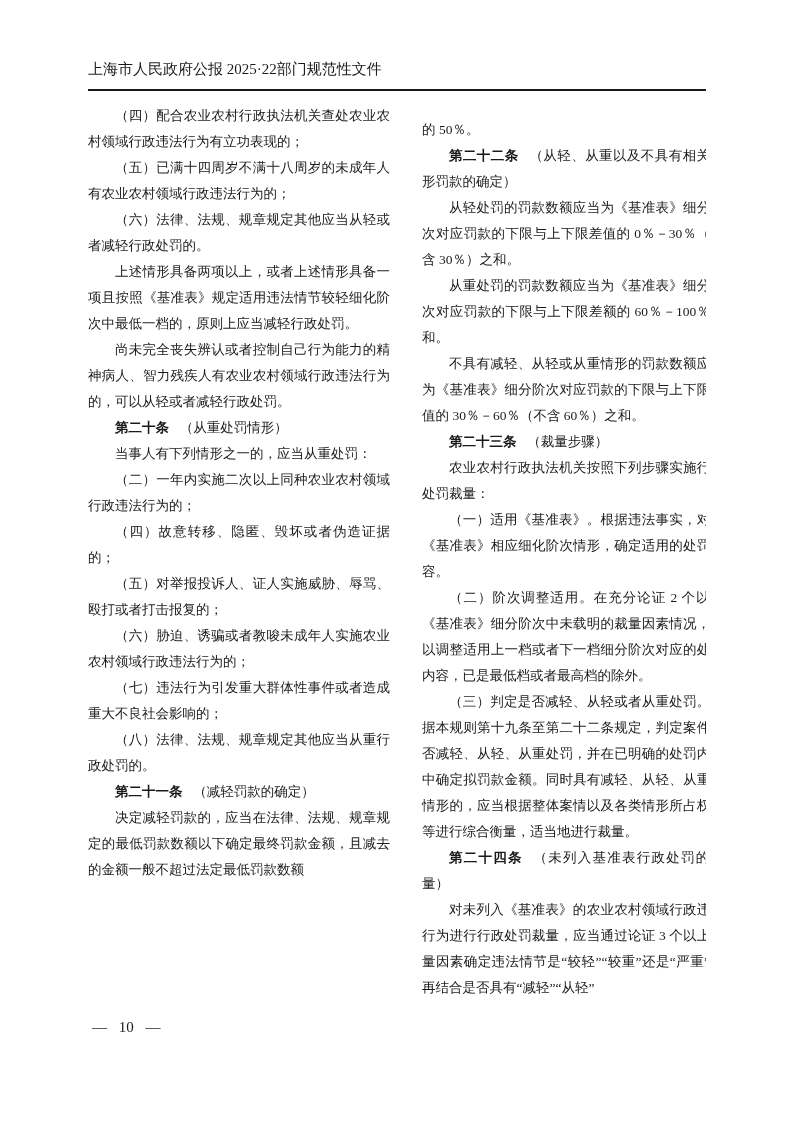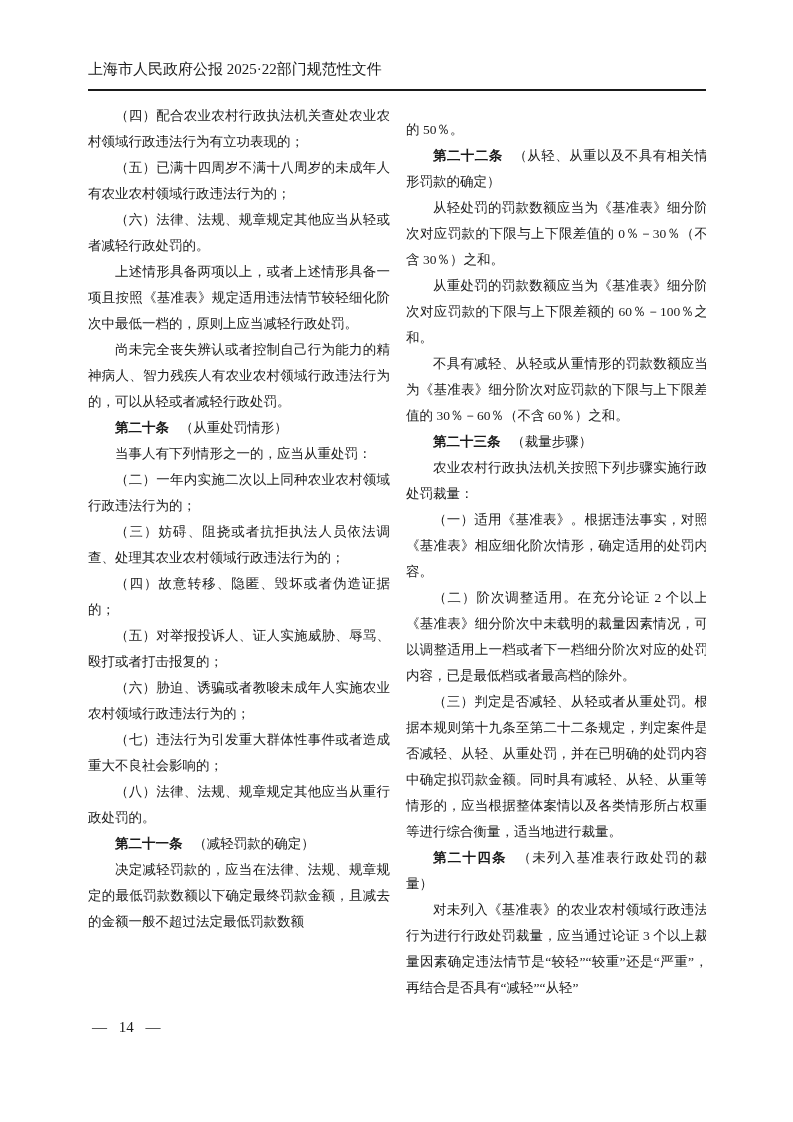--- a/index.html
+++ b/index.html
@@ -16,21 +16,21 @@
     position:absolute;left:88px;top:58px;width:618px;
     display:flex;align-items:baseline;
     font-size:15px;line-height:22px;white-space:nowrap;
   }
   .rule{
     position:absolute;left:88px;top:89px;width:618px;height:2px;
     background:#1a1a1a;
   }
   .content{
     position:absolute;left:88px;top:103px;width:618px;height:920px;
-    display:flex;gap:16px;overflow:hidden;
+    display:flex;gap:32px;overflow:hidden;
     font-size:13.5px;line-height:26px;
   }
   .col{width:302px;flex:0 0 302px;}
   .para{
     margin:0;padding:0;
     text-indent:2em;
     text-align:justify;
     text-justify:inter-character;
     word-break:break-all;
   }
@@ -56,21 +56,20 @@
   <main class="content">
     <section class="col" id="col-left">
         <p class="para">（四）配合农业农村行政执法机关查处农业农村领域行政违法行为有立功表现的；</p>
         <p class="para">（五）已满十四周岁不满十八周岁的未成年人有农业农村领域行政违法行为的；</p>
         <p class="para">（六）法律、法规、规章规定其他应当从轻或者减轻行政处罚的。</p>
         <p class="para">上述情形具备两项以上，或者上述情形具备一项且按照《基准表》规定适用违法情节较轻细化阶次中最低一档的，原则上应当减轻行政处罚。</p>
         <p class="para">尚未完全丧失辨认或者控制自己行为能力的精神病人、智力残疾人有农业农村领域行政违法行为的，可以从轻或者减轻行政处罚。</p>
         <p class="para"><span class="art-num">第二十条</span><span>（从重处罚情形）</span></p>
         <p class="para">当事人有下列情形之一的，应当从重处罚：</p>
         <p class="para">（二）一年内实施二次以上同种农业农村领域行政违法行为的；</p>
-        <p class="para">（三）妨碍、阻挠或者抗拒执法人员依法调查、处理其农业农村领域行政违法行为的；</p>
         <p class="para">（四）故意转移、隐匿、毁坏或者伪造证据的；</p>
         <p class="para">（五）对举报投诉人、证人实施威胁、辱骂、殴打或者打击报复的；</p>
         <p class="para">（六）胁迫、诱骗或者教唆未成年人实施农业农村领域行政违法行为的；</p>
         <p class="para">（七）违法行为引发重大群体性事件或者造成重大不良社会影响的；</p>
         <p class="para">（八）法律、法规、规章规定其他应当从重行政处罚的。</p>
         <p class="para"><span class="art-num">第二十一条</span><span>（减轻罚款的确定）</span></p>
         <p class="para">决定减轻罚款的，应当在法律、法规、规章规定的最低罚款数额以下确定最终罚款金额，且减去的金额一般不超过法定最低罚款数额</p>
       </section>
     <section class="col" id="col-right">
         <p class="para cont">的 50％。</p>
@@ -82,16 +81,16 @@
         <p class="para">农业农村行政执法机关按照下列步骤实施行政处罚裁量：</p>
         <p class="para">（一）适用《基准表》。根据违法事实，对照《基准表》相应细化阶次情形，确定适用的处罚内容。</p>
         <p class="para">（二）阶次调整适用。在充分论证 2 个以上《基准表》细分阶次中未载明的裁量因素情况，可以调整适用上一档或者下一档细分阶次对应的处罚内容，已是最低档或者最高档的除外。</p>
         <p class="para">（三）判定是否减轻、从轻或者从重处罚。根据本规则第十九条至第二十二条规定，判定案件是否减轻、从轻、从重处罚，并在已明确的处罚内容中确定拟罚款金额。同时具有减轻、从轻、从重等情形的，应当根据整体案情以及各类情形所占权重等进行综合衡量，适当地进行裁量。</p>
         <p class="para"><span class="art-num">第二十四条</span><span>（未列入基准表行政处罚的裁量）</span></p>
         <p class="para">对未列入《基准表》的农业农村领域行政违法行为进行行政处罚裁量，应当通过论证 3 个以上裁量因素确定违法情节是“较轻”“较重”还是“严重”，再结合是否具有“减轻”“从轻”</p>
       </section>
   </main>
 
   <footer class="ftr">
-    <span>— 14 —</span>
+    <span>— 10 —</span>
   </footer>
 
 </div>
 
 </body></html>

